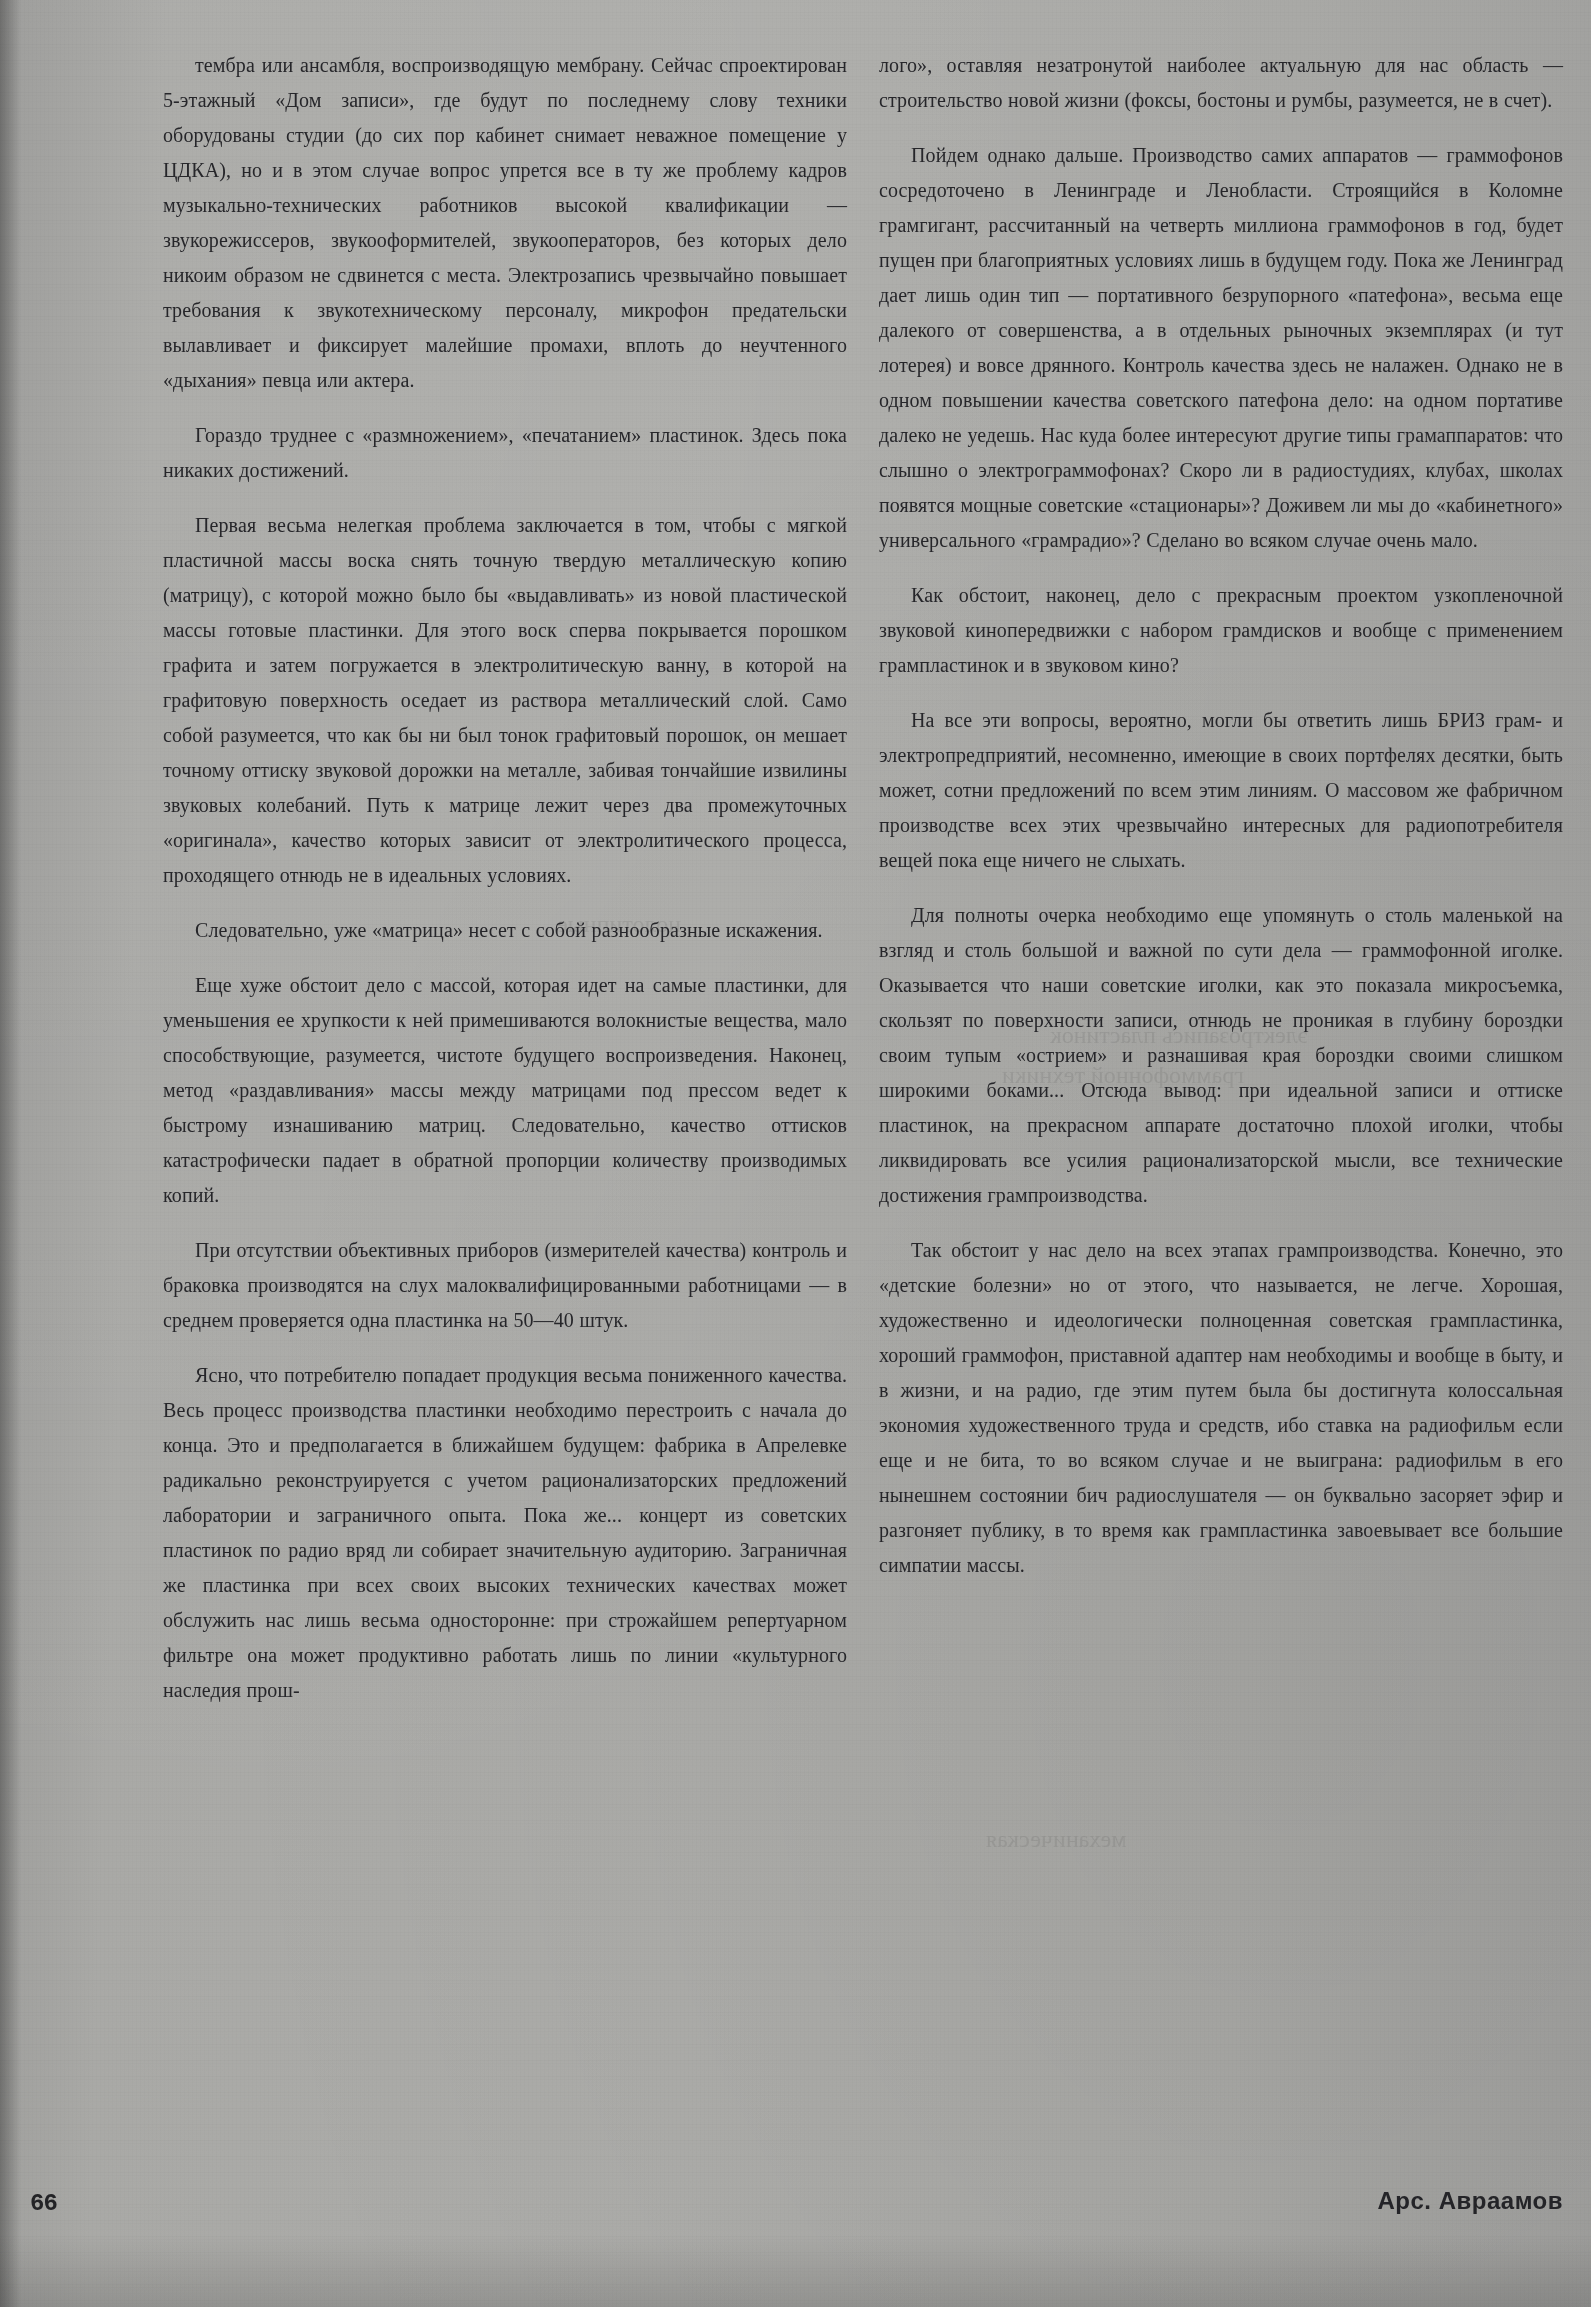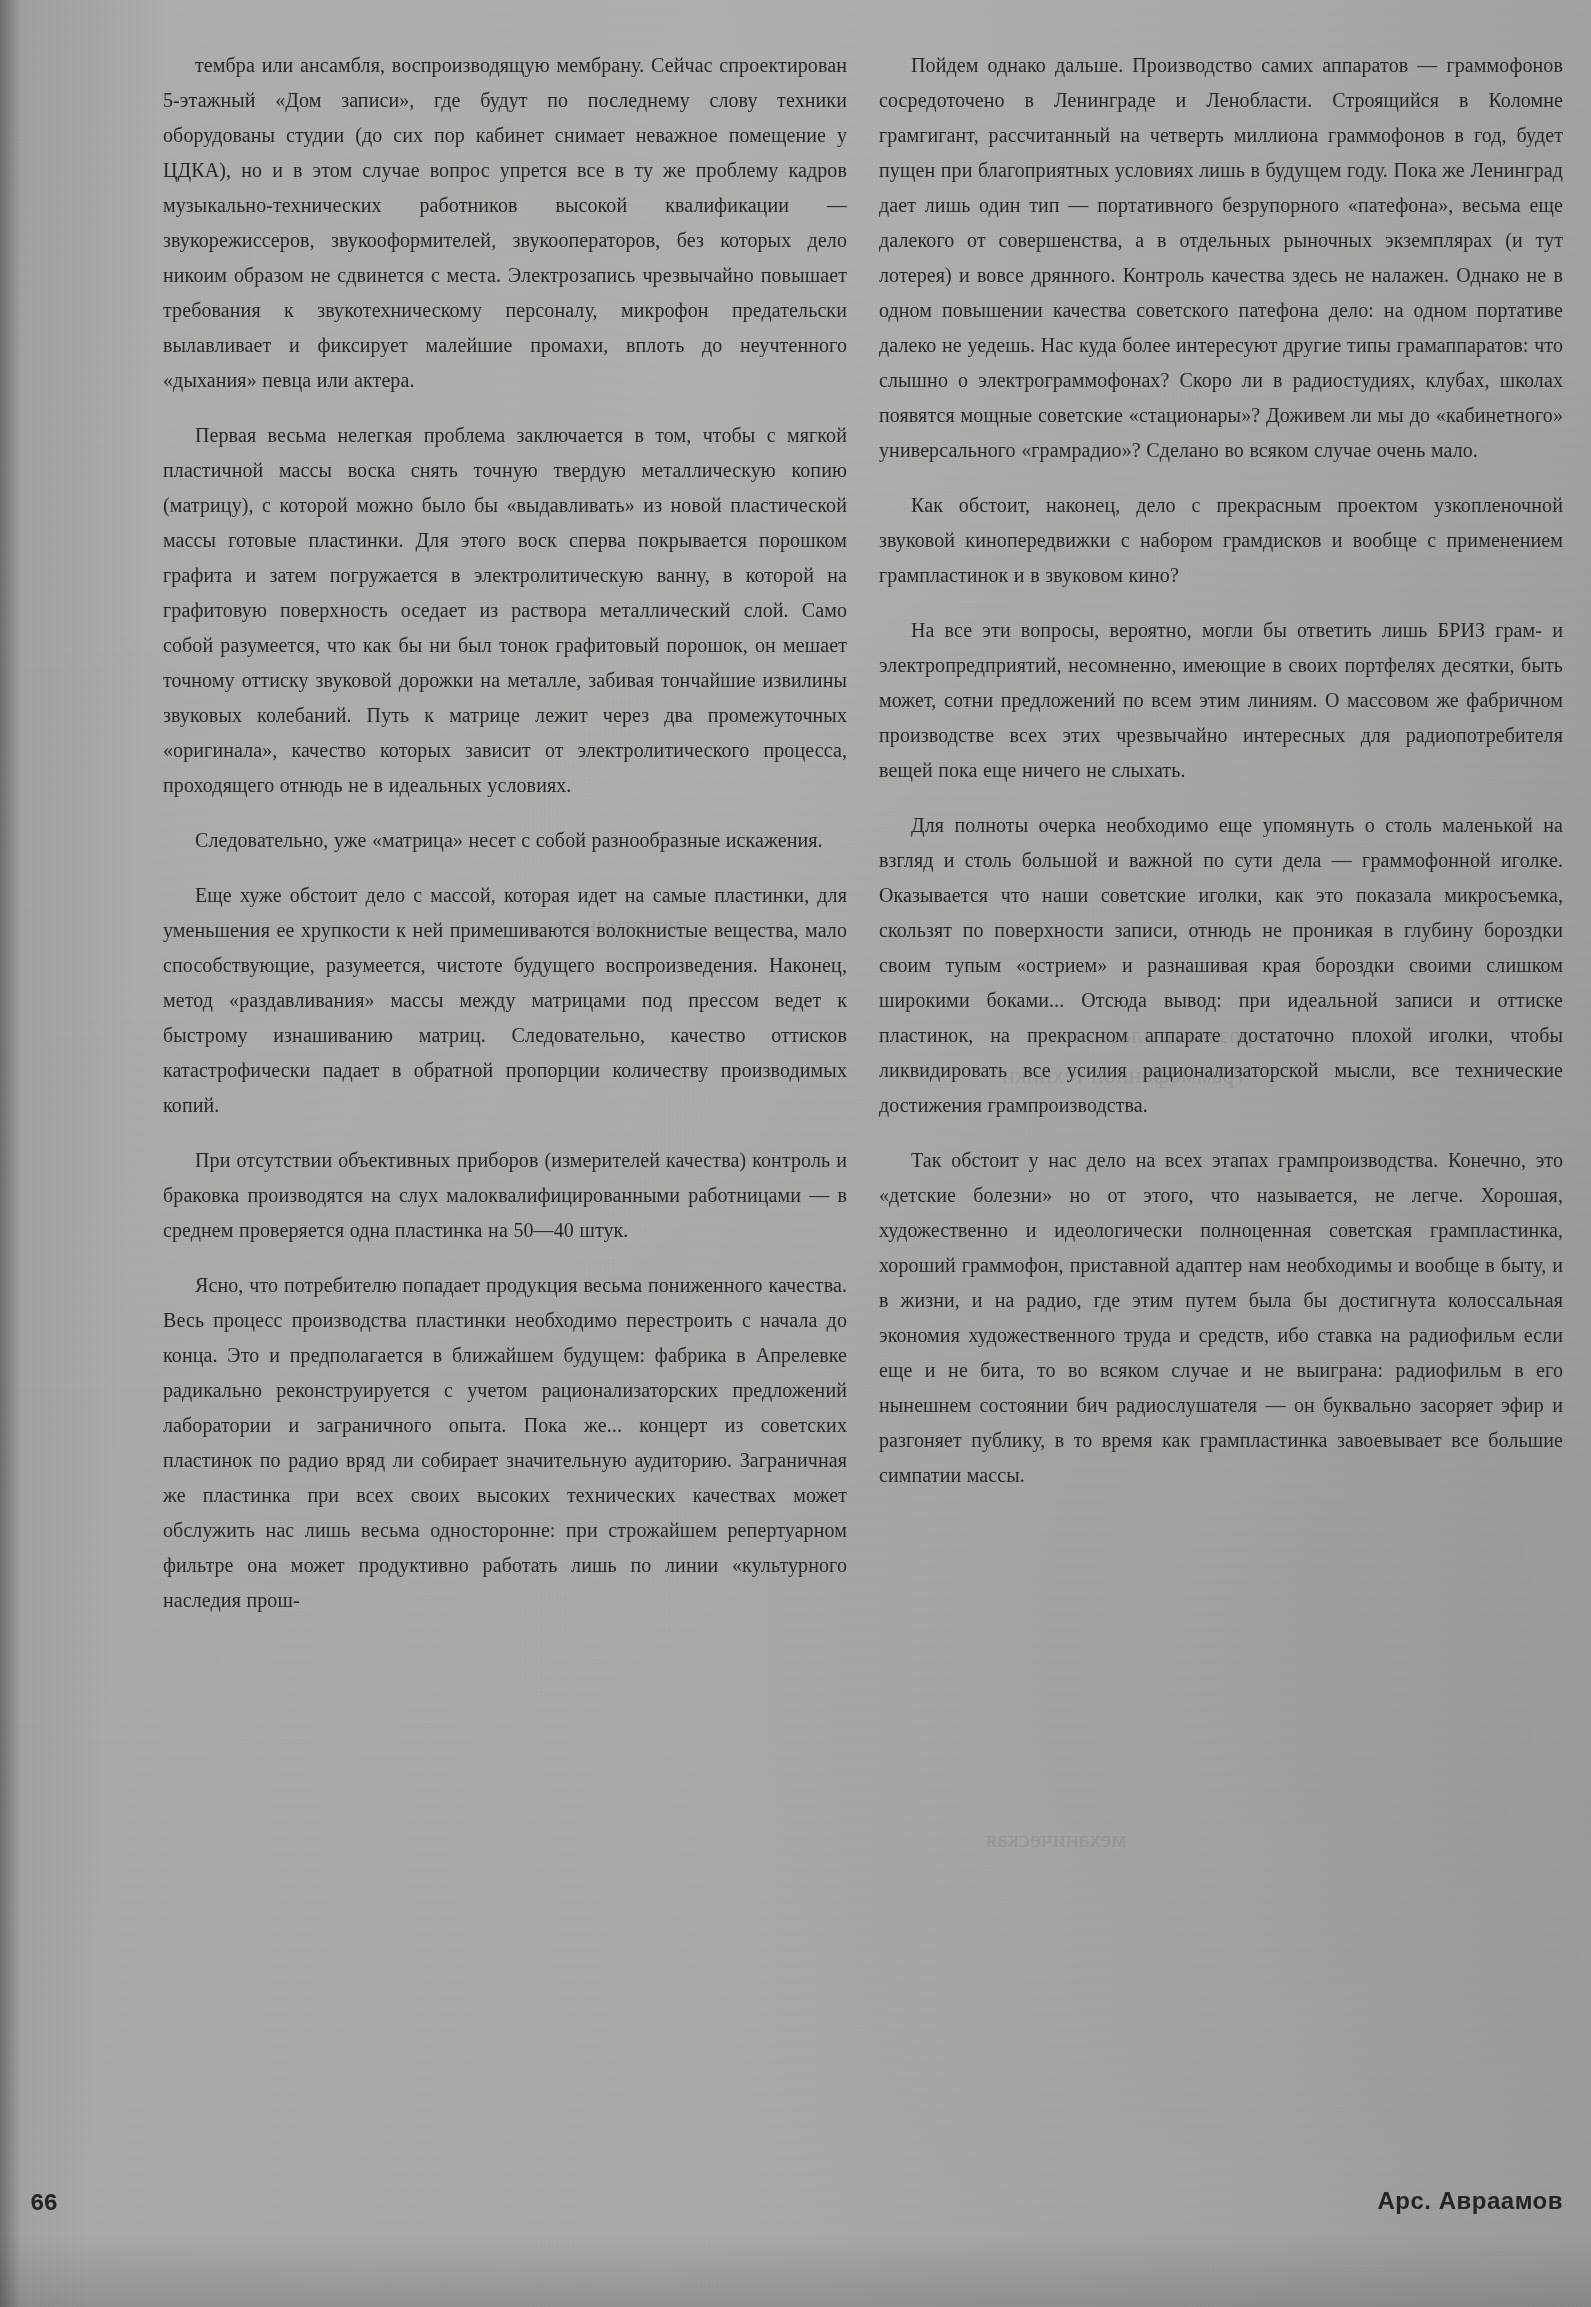--- a/index.html
+++ b/index.html
@@ -117,28 +117,30 @@
 
   <div class="columns">
 
     <div class="bleed" style="left:557px; top:907px;">нолотипные</div>
     <div class="bleed" style="left:1050px; top:1018px;">электрозапись пластинок</div>
     <div class="bleed" style="left:1002px; top:1058px;">граммофонной техники</div>
     <div class="bleed" style="left:986px; top:1822px;">механическая</div>
 
     <div class="col" id="col-left">
       <p>тембра или ансамбля, воспроизводящую мембрану. Сейчас спроектирован 5-этажный «Дом записи», где будут по последнему слову техники оборудованы студии (до сих пор кабинет снимает неважное помещение у ЦДКА), но и в этом случае вопрос упрется все в ту же проблему кадров музыкально-технических работников высокой квалификации — звукорежиссеров, звукооформителей, звукооператоров, без которых дело никоим образом не сдвинется с места. Электрозапись чрезвычайно повышает требования к звукотехническому персоналу, микрофон предательски вылавливает и фиксирует малейшие промахи, вплоть до неучтенного «дыхания» певца или актера.</p>
+      <p>Гораздо труднее с «размножением», «печатанием» пластинок. Здесь пока никаких достижений.</p>
       <p>Первая весьма нелегкая проблема заключается в том, чтобы с мягкой пластичной массы воска снять точную твердую металлическую копию (матрицу), с которой можно было бы «выдавливать» из новой пластической массы готовые пластинки. Для этого воск сперва покрывается порошком графита и затем погружается в электролитическую ванну, в которой на графитовую поверхность оседает из раствора металлический слой. Само собой разумеется, что как бы ни был тонок графитовый порошок, он мешает точному оттиску звуковой дорожки на металле, забивая тончайшие извилины звуковых колебаний. Путь к матрице лежит через два промежуточных «оригинала», качество которых зависит от электролитического процесса, проходящего отнюдь не в идеальных условиях.</p>
       <p>Следовательно, уже «матрица» несет с собой разнообразные искажения.</p>
       <p>Еще хуже обстоит дело с массой, которая идет на самые пластинки, для уменьшения ее хрупкости к ней примешиваются волокнистые вещества, мало способствующие, разумеется, чистоте будущего воспроизведения. Наконец, метод «раздавливания» массы между матрицами под прессом ведет к быстрому изнашиванию матриц. Следовательно, качество оттисков катастрофически падает в обратной пропорции количеству производимых копий.</p>
       <p>При отсутствии объективных приборов (измерителей качества) контроль и браковка производятся на слух малоквалифицированными работницами — в среднем проверяется одна пластинка на 50—40 штук.</p>
       <p>Ясно, что потребителю попадает продукция весьма пониженного качества. Весь процесс производства пластинки необходимо перестроить с начала до конца. Это и предполагается в ближайшем будущем: фабрика в Апрелевке радикально реконструируется с учетом рационализаторских предложений лаборатории и заграничного опыта. Пока же... концерт из советских пластинок по радио вряд ли собирает значительную аудиторию. Заграничная же пластинка при всех своих высоких технических качествах может обслужить нас лишь весьма односторонне: при строжайшем репертуарном фильтре она может продуктивно работать лишь по линии «культурного наследия прош-</p>
     </div>
 
     <div class="col" id="col-right">
+      <p class="noindent">лого», оставляя незатронутой наиболее актуальную для нас область — строительство новой жизни (фоксы, бостоны и румбы, разумеется, не в счет).</p>
       <p>Пойдем однако дальше. Производство самих аппаратов — граммофонов сосредоточено в Ленинграде и Ленобласти. Строящийся в Коломне грамгигант, рассчитанный на четверть миллиона граммофонов в год, будет пущен при благоприятных условиях лишь в будущем году. Пока же Ленинград дает лишь один тип — портативного безрупорного «патефона», весьма еще далекого от совершенства, а в отдельных рыночных экземплярах (и тут лотерея) и вовсе дрянного. Контроль качества здесь не налажен. Однако не в одном повышении качества советского патефона дело: на одном портативе далеко не уедешь. Нас куда более интересуют другие типы грамаппаратов: что слышно о электрограммофонах? Скоро ли в радиостудиях, клубах, школах появятся мощные советские «стационары»? Доживем ли мы до «кабинетного» универсального «грамрадио»? Сделано во всяком случае очень мало.</p>
       <p>Как обстоит, наконец, дело с прекрасным проектом узкопленочной звуковой кинопередвижки с набором грамдисков и вообще с применением грампластинок и в звуковом кино?</p>
       <p>На все эти вопросы, вероятно, могли бы ответить лишь БРИЗ грам- и электропредприятий, несомненно, имеющие в своих портфелях десятки, быть может, сотни предложений по всем этим линиям. О массовом же фабричном производстве всех этих чрезвычайно интересных для радиопотребителя вещей пока еще ничего не слыхать.</p>
       <p>Для полноты очерка необходимо еще упомянуть о столь маленькой на взгляд и столь большой и важной по сути дела — граммофонной иголке. Оказывается что наши советские иголки, как это показала микросъемка, скользят по поверхности записи, отнюдь не проникая в глубину бороздки своим тупым «острием» и разнашивая края бороздки своими слишком широкими боками... Отсюда вывод: при идеальной записи и оттиске пластинок, на прекрасном аппарате достаточно плохой иголки, чтобы ликвидировать все усилия рационализаторской мысли, все технические достижения грампроизводства.</p>
       <p>Так обстоит у нас дело на всех этапах грампроизводства. Конечно, это «детские болезни» но от этого, что называется, не легче. Хорошая, художественно и идеологически полноценная советская грампластинка, хороший граммофон, приставной адаптер нам необходимы и вообще в быту, и в жизни, и на радио, где этим путем была бы достигнута колоссальная экономия художественного труда и средств, ибо ставка на радиофильм если еще и не бита, то во всяком случае и не выиграна: радиофильм в его нынешнем состоянии бич радиослушателя — он буквально засоряет эфир и разгоняет публику, в то время как грампластинка завоевывает все большие симпатии массы.</p>
     </div>
 
   </div>
 
   <div id="page-number">66</div>

